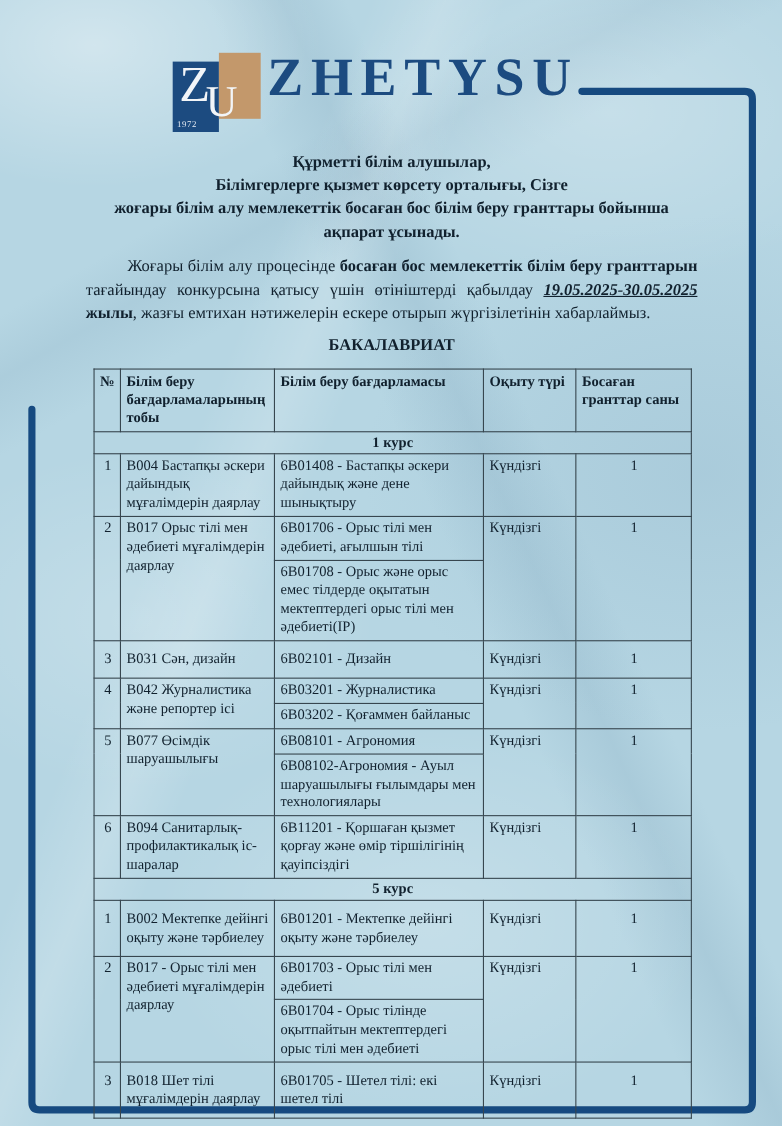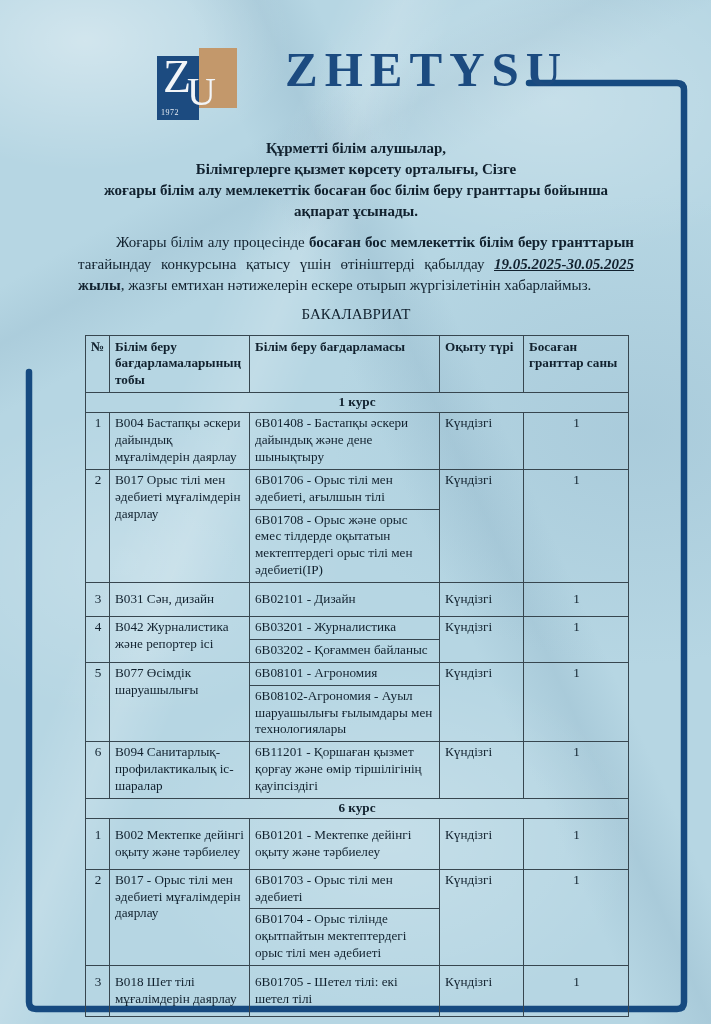--- a/index.html
+++ b/index.html
@@ -26,31 +26,31 @@
   }
   
   .frame-svg{position:absolute;left:0;top:0;width:711px;height:1024px;pointer-events:none;}
   
   .logo{position:absolute;left:157px;top:46px;width:420px;height:76px;}
   .logo-box-z{position:absolute;left:0;top:10px;width:42px;height:64px;background:#1c4b80;}
   .logo-box-u{position:absolute;left:42px;top:2px;width:38px;height:60px;background:#c3986b;}
   .logo-z{position:absolute;left:6px;top:8px;font-size:46px;line-height:1;color:#f2f5f8;font-weight:400;}
   .logo-u{position:absolute;left:30px;top:26px;font-size:40px;line-height:1;color:#f2f5f8;font-weight:400;}
   .logo-year{position:absolute;left:4px;top:62px;font-size:8px;color:#e8eef4;letter-spacing:0.5px;}
-  .logo-name1{position:absolute;left:86px;top:-1px;font-size:49px;line-height:1;font-weight:600;color:#1c4b80;letter-spacing:7px;margin-left:42px;}
+  .logo-name1{position:absolute;left:86px;top:-1px;font-size:49px;line-height:1;font-weight:600;color:#1c4b80;letter-spacing:7px;}
   .logo-name2{position:absolute;left:88px;top:42px;font-size:33px;line-height:1;font-weight:500;color:#1c4b80;letter-spacing:4px;}
   
   .content{position:relative;padding:0 77px 0 78px;}
   .spacer-top{height:124px;}
   .doc-title{font-size:15px;font-weight:bold;text-align:center;line-height:20px;}
   .greeting{margin-top:14px;font-size:15px;font-weight:bold;text-align:center;line-height:21px;}
   .para{margin-top:10px;font-size:15px;line-height:21.5px;text-align:justify;text-indent:38px;}
   .b{font-weight:bold;}
   .biu{font-weight:bold;font-style:italic;text-decoration:underline;}
-  .section-title{margin-top:7px;font-size:15px;font-weight:normal;text-align:center;line-height:20px;}
+  .section-title{margin-top:7px;font-size:15px;font-weight:bold;text-align:center;line-height:20px;}
   
   table.grants{border-collapse:collapse;table-layout:fixed;width:543px;margin:11px 0 0 7px;font-size:13.2px;}
   table.grants td,table.grants th{border:1px solid #37464f;vertical-align:top;padding:2px 4px 3px 5px;line-height:1.28;overflow:hidden;}
   table.grants th{font-weight:bold;text-align:left;padding:3px 4px 3px 5px;}
   th.c-num,td.c-num{text-align:center;padding-left:2px;padding-right:2px;}
   td.c-prog{vertical-align:middle;}
   td.c-grant{text-align:center;}
   td.c-study{padding-left:6px;}
   tr.section-row td{font-weight:bold;text-align:center;padding:1px 2px;}
   tr.tall>td{padding-top:8px;padding-bottom:8px;}
@@ -161,21 +161,21 @@
 
         <tr>
           <td class="c-num">6</td>
           <td>B094 Санитарлық-профилактикалық іс-шаралар</td>
           <td class="c-prog">6B11201 - Қоршаған қызмет қорғау және өмір тіршілігінің қауіпсіздігі</td>
           <td class="c-study">Күндізгі</td>
           <td class="c-grant">1</td>
         </tr>
 
         <tr class="section-row">
-          <td colspan="5">6 курс</td>
+          <td colspan="5">5 курс</td>
         </tr>
 
         <tr class="tall">
           <td class="c-num">1</td>
           <td>B002 Мектепке дейінгі оқыту және тәрбиелеу</td>
           <td class="c-prog">6B01201 - Мектепке дейінгі оқыту және тәрбиелеу</td>
           <td class="c-study">Күндізгі</td>
           <td class="c-grant">1</td>
         </tr>
 

